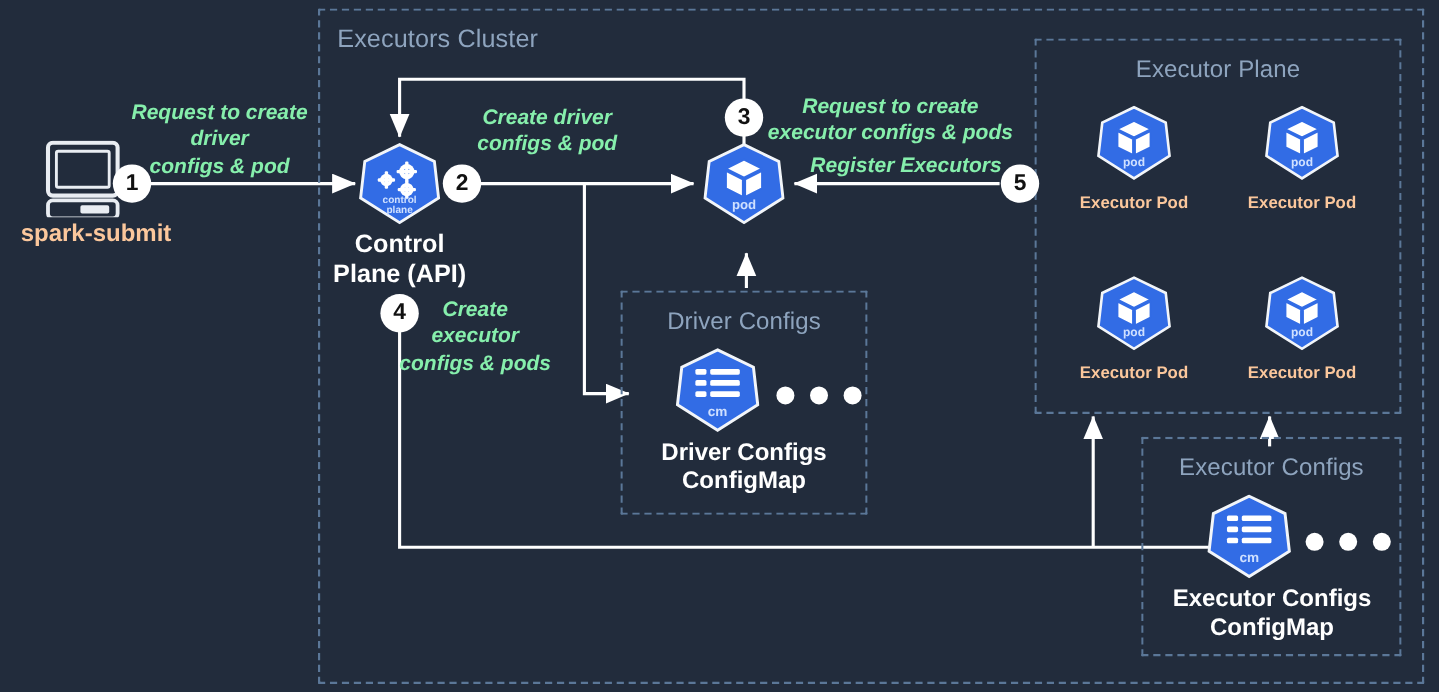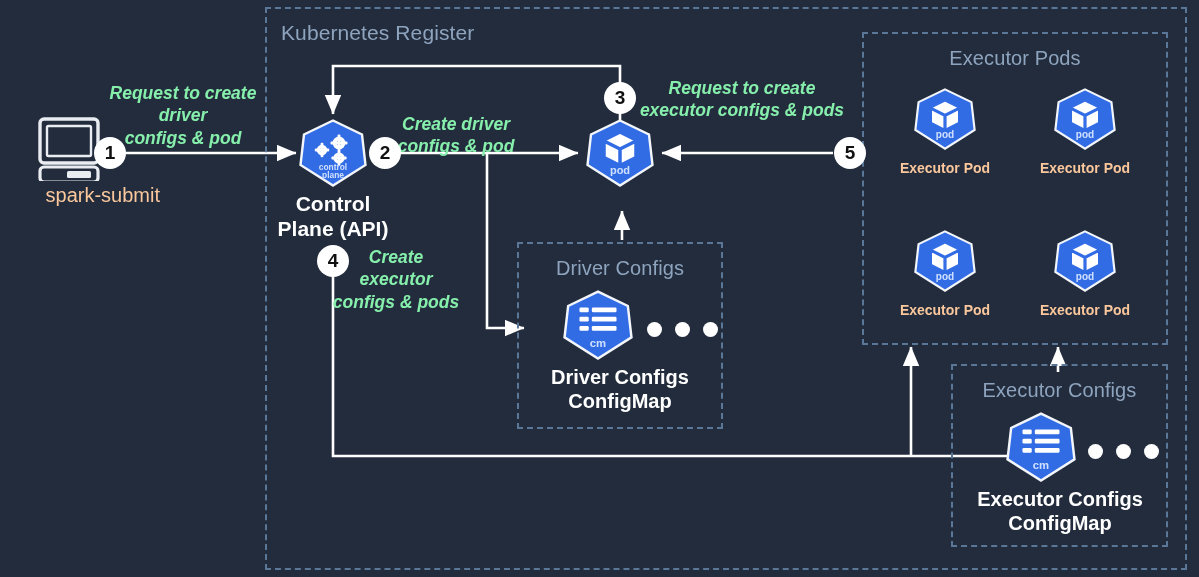--- a/index.html
+++ b/index.html
@@ -33,21 +33,21 @@
   }
 
   
   .lbl{
     position:absolute;
     text-align:center;
     white-space:pre;
     line-height:1.18;
   }
   .lbl-white{color:#ffffff;font-weight:bold;font-size:21px;}
-  .lbl-orange{color:#fbc79c;font-weight:normal;font-size:21px;text-align:right;}
+  .lbl-orange{color:#fbc79c;font-weight:bold;font-size:21px;}
   .lbl-orange-sm{color:#fbc79c;font-weight:bold;font-size:14px;}
 
   .flow{
     position:absolute;
     color:#86efac;
     font-style:italic;
     font-weight:bold;
     font-size:17.5px;
     text-align:center;
     white-space:pre;
@@ -98,21 +98,21 @@
 
       <path d="M622,240 L622,211"></path>
 
       <path d="M1058,372 L1058,347"></path>
 
       <path d="M833,153 L662,153"></path>
     </g>
   </svg>
 
   <div class="group-box" style="left:265px;top:7px;width:922px;height:563px;"></div>
-  <div class="group-title" style="left:281px;top:21px;width:220px;text-align:left;font-size:21px;">Kubernetes Register</div>
+  <div class="group-title" style="left:281px;top:21px;width:220px;text-align:left;font-size:21px;">Executors Cluster</div>
 
   <div class="node" style="left:30px;top:114px;width:100px;height:80px;">
     <svg width="70" height="64" viewBox="0 0 70 64" style="position:absolute;left:7px;top:3px;">
       <rect x="3" y="2" width="58" height="44" rx="4" ry="4" fill="none" stroke="#e9edf2" stroke-width="3.4"></rect>
       <rect x="10" y="9" width="44" height="30" rx="1.5" ry="1.5" fill="none" stroke="#e9edf2" stroke-width="2.4"></rect>
       <rect x="3" y="50" width="58" height="15" rx="4" ry="4" fill="none" stroke="#e9edf2" stroke-width="3.2"></rect>
       <rect x="30" y="54" width="24" height="7" rx="1.5" ry="1.5" fill="#e9edf2"></rect>
     </svg>
   </div>
   <div class="lbl lbl-orange" style="left:0px;top:184px;width:160px;font-size:20px;">spark-submit</div>
@@ -147,21 +147,21 @@
       <g fill="#ffffff" stroke="#326ce5" stroke-width="1.5" stroke-linejoin="round">
         <polygon points="34,14 49,21.5 34,29 19,21.5"></polygon>
         <polygon points="19,23.5 33,30.6 33,45 19,38"></polygon>
         <polygon points="35,30.6 49,23.5 49,38 35,45"></polygon>
       </g>
       <text x="34" y="55" text-anchor="middle" fill="#cfe0ff" font-family="Liberation Sans, sans-serif" font-size="11" font-weight="bold">pod</text>
     </svg>
   </div>
 
   <div class="group-box" style="left:862px;top:32px;width:306px;height:313px;"></div>
-  <div class="group-title" style="left:862px;top:47px;width:306px;">Executor Pods</div>
+  <div class="group-title" style="left:862px;top:47px;width:306px;">Executor Plane</div>
 
   <div class="node" style="left:914px;top:88px;width:62px;height:62px;">
     <svg width="62" height="62" viewBox="0 0 68 68">
       <polygon points="34,1.5 63,15.5 66.5,46 34,66.5 1.5,46 5,15.5" fill="#326ce5" stroke="#f2f5f9" stroke-width="2.4"></polygon>
       <g fill="#ffffff" stroke="#326ce5" stroke-width="1.5" stroke-linejoin="round">
         <polygon points="34,14 49,21.5 34,29 19,21.5"></polygon>
         <polygon points="19,23.5 33,30.6 33,45 19,38"></polygon>
         <polygon points="35,30.6 49,23.5 49,38 35,45"></polygon>
       </g>
       <text x="34" y="55" text-anchor="middle" fill="#cfe0ff" font-family="Liberation Sans, sans-serif" font-size="11" font-weight="bold">pod</text>
@@ -255,30 +255,31 @@
       <i></i>
       <i></i>
   </div>
   <div class="lbl lbl-white" style="left:953px;top:488px;width:214px;font-size:20px;">Executor Configs
 ConfigMap</div>
 
   <div class="flow" style="left:102px;top:82px;width:162px;">Request to create
 driver
 configs &amp; pod</div>
 
-  <div class="flow" style="left:375px;top:113px;width:162px;">Create driver
+  <div class="flow" style="left:375px;top:86px;width:162px;">Create driver
 configs &amp; pod</div>
 
   <div class="flow" style="left:632px;top:77px;width:220px;">Request to create
 executor configs &amp; pods</div>
 
   <div class="flow" style="left:314px;top:246px;width:164px;">Create
 executor
 configs &amp; pods</div>
 
+  <div class="flow" style="left:675px;top:126px;width:160px;">Register Executors</div>
 
   <div class="badge" style="left:94px;top:137px;">1</div>
   <div class="badge" style="left:369px;top:137px;">2</div>
   <div class="badge" style="left:604px;top:82px;">3</div>
   <div class="badge" style="left:317px;top:245px;">4</div>
   <div class="badge" style="left:834px;top:137px;">5</div>
 
 </div>
 
 </body></html>

